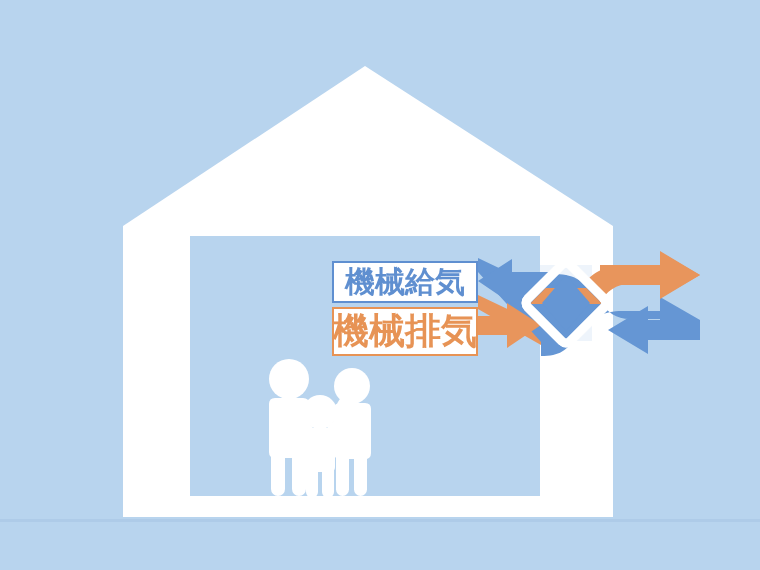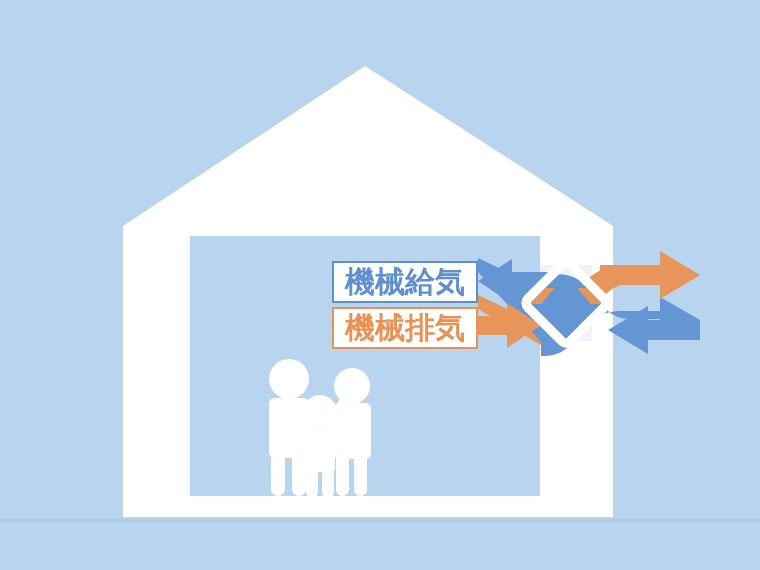--- a/index.html
+++ b/index.html
@@ -20,24 +20,24 @@
     white-space:nowrap;
     box-sizing:border-box;
   }
   #label-supply{
     left:332px;top:261px;width:146px;height:42px;
     border:2px solid #5f8fd0;
     color:#5f8fd0;
     font-size:30px;
   }
   #label-exhaust{
-    left:332px;top:307px;width:146px;height:42px;
+    left:332px;top:307px;width:146px;height:49px;
     border:2px solid #e79355;
     color:#e79355;
-    font-size:30px;
+    font-size:36px;
   }
 </style>
 </head>
 <body>
 
 <div id="stage">
 
   <svg id="scene" viewBox="0 0 760 570" width="760" height="570">
 
     <rect x="0" y="0" width="760" height="570" fill="#b8d4ee"></rect>

